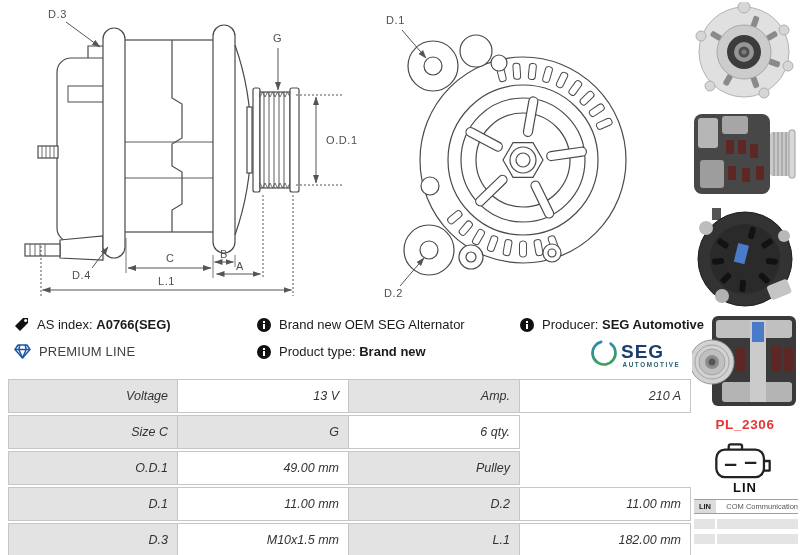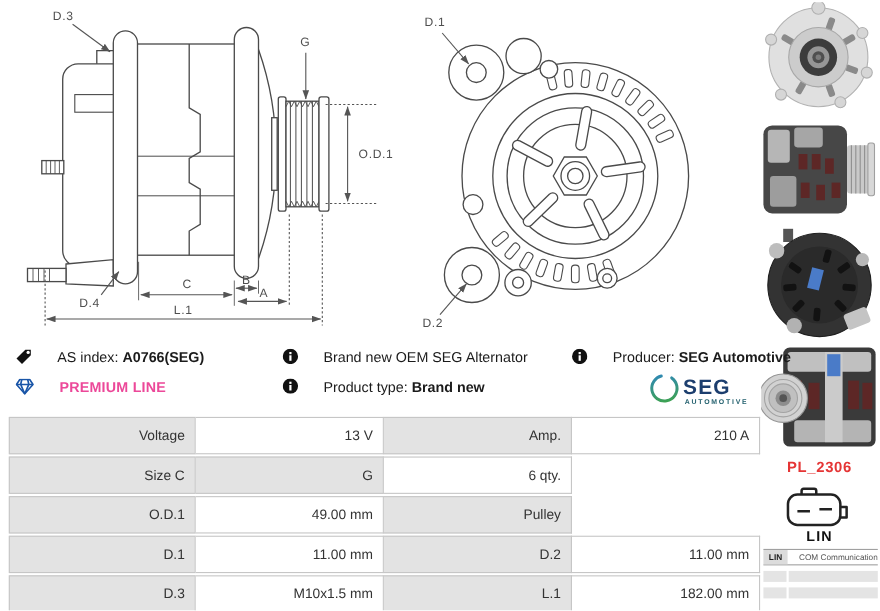--- a/index.html
+++ b/index.html
@@ -3,28 +3,28 @@
 <meta charset="utf-8">
 <style>
   html,body { margin:0; padding:0; background:#fff; }
   .page { position:relative; width:800px; height:555px; background:#fff;
           font-family:"Liberation Sans", sans-serif; overflow:hidden; }
   .abs { position:absolute; }
   svg text { font-family:"Liberation Sans", sans-serif; }
   .diagram text { fill:#4f4f4f; font-size:11px; letter-spacing:0.6px; }
 
   
-  .info-item { position:absolute; display:flex; align-items:flex-start; gap:23px;
+  .info-item { position:absolute; display:flex; align-items:flex-end; gap:8px;
                font-size:13px; color:#1b1b1b; white-space:nowrap; }
   .info-item b { font-weight:bold; }
-  .premium-text { color:#ec4899; font-weight:bold; letter-spacing:0.2px; }
+  .premium-text { color:#404040; font-weight:normal; letter-spacing:0.2px; }
 
   
   .spec { position:absolute; left:8px; top:379px; width:683px; }
-  .spec-row { display:flex; height:34px; margin-bottom:2px; }
+  .spec-row { display:flex; height:34px; margin-bottom:2px;font-style:italic; }
   .cell { box-sizing:border-box; border:1px solid #c6c6c6; display:flex;
           align-items:center; justify-content:flex-end; padding-right:9px;
           font-size:12.5px; color:#333; }
   .cell + .cell { border-left:none; }
   .cell.lbl { background:#e3e3e3; width:170px; }
   .cell.val { background:#fff; width:171px; }
   .cell.lbl2 { background:#e3e3e3; width:171px; }
 
   
   .photo { position:absolute; left:692px; width:106px; background:#fff; }

